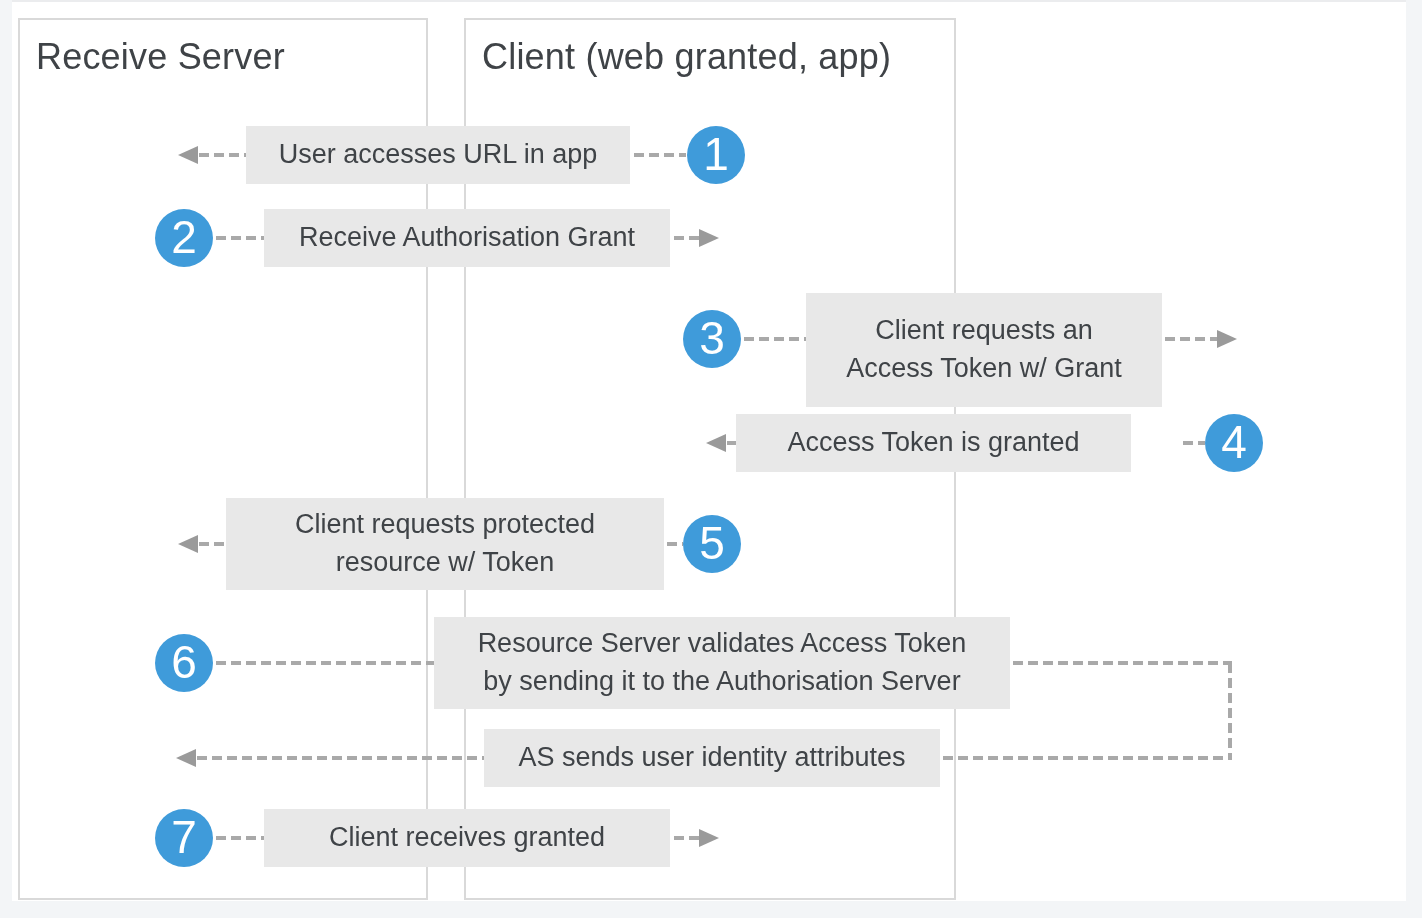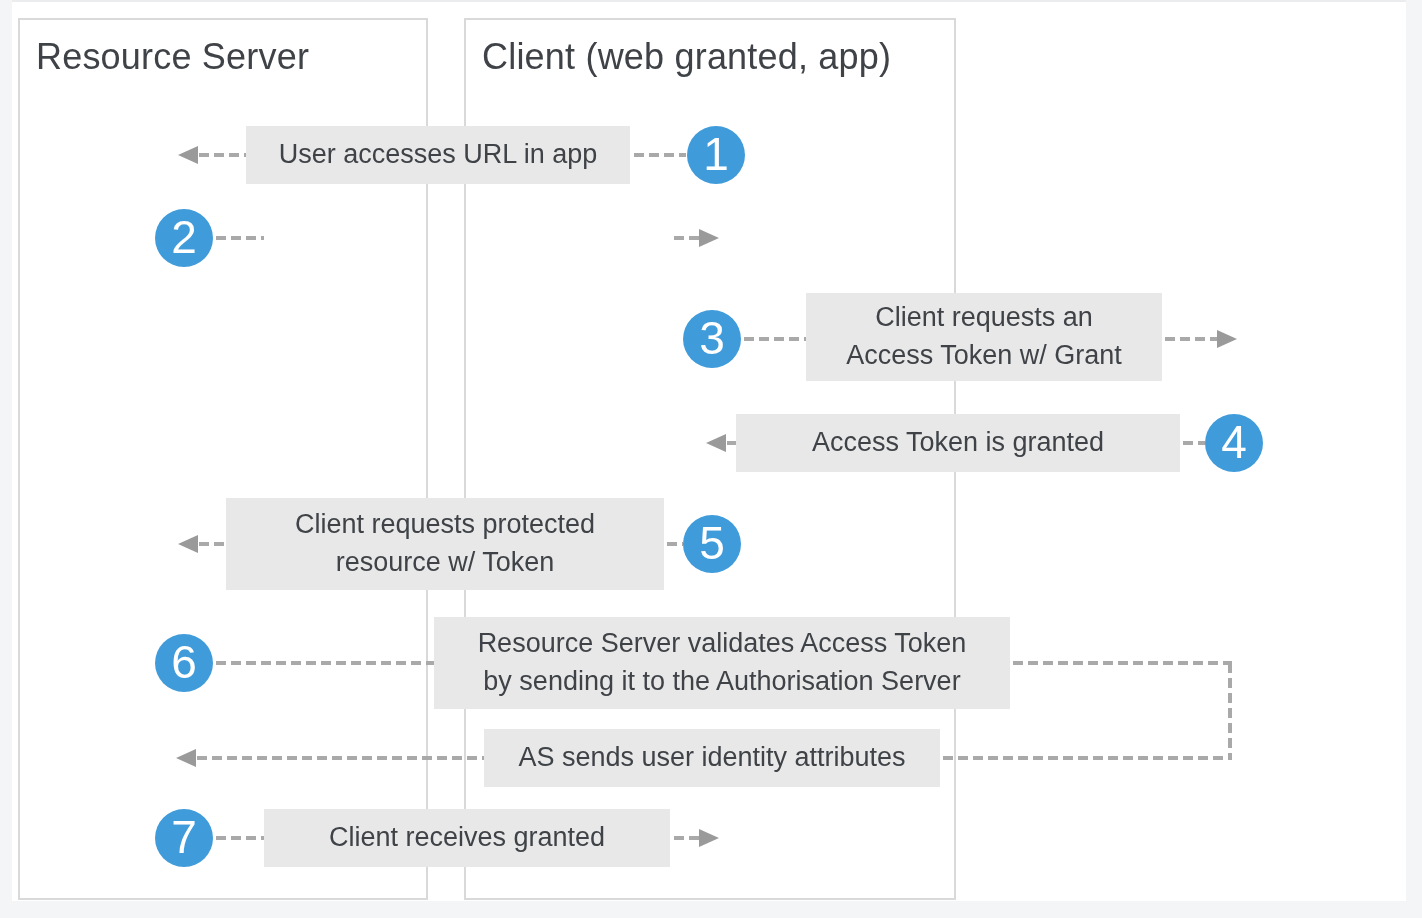--- a/index.html
+++ b/index.html
@@ -75,47 +75,48 @@
     border-left:20px solid #9a9a9a;
   }
 </style>
 </head>
 <body>
 
 <div class="page">
   <div class="canvas"></div>
 
   <div class="lane" style="left:18px;width:410px;">
-    <div class="lane-title">Resource Server</div>
+    <div class="lane-title">Receive Server</div>
   </div>
   <div class="lane" style="left:464px;width:492px;">
     <div class="lane-title">Client (web granted, app)</div>
   </div>
 
   <div class="ah-l" style="left:178px;top:146px;"></div>
   <div class="dash-h" style="left:199px;top:153px;width:47px;"></div>
   <div class="sbox" style="left:246px;top:126px;width:384px;height:58px;">User accesses URL in app</div>
   <div class="dash-h" style="left:634px;top:153px;width:52px;"></div>
   <div class="badge" style="left:687px;top:126px;">1</div>
 
   <div class="badge" style="left:155px;top:209px;">2</div>
   <div class="dash-h" style="left:216px;top:236px;width:48px;"></div>
+  <div class="sbox" style="left:264px;top:209px;width:406px;height:58px;">Receive Authorisation Grant</div>
   <div class="dash-h" style="left:674px;top:236px;width:26px;"></div>
   <div class="ah-r" style="left:699px;top:229px;"></div>
 
   <div class="badge" style="left:683px;top:310px;">3</div>
   <div class="dash-h" style="left:744px;top:337px;width:62px;"></div>
-  <div class="sbox" style="left:806px;top:293px;width:356px;height:88px;">Client requests an
+  <div class="sbox" style="left:806px;top:293px;width:356px;height:114px;">Client requests an
 Access Token w/ Grant</div>
   <div class="dash-h" style="left:1165px;top:337px;width:52px;"></div>
   <div class="ah-r" style="left:1217px;top:330px;"></div>
 
   <div class="ah-l" style="left:706px;top:434px;"></div>
   <div class="dash-h" style="left:727px;top:441px;width:9px;"></div>
-  <div class="sbox" style="left:736px;top:414px;width:444px;height:58px;">Access Token is granted</div>
+  <div class="sbox" style="left:736px;top:414px;width:395px;height:58px;">Access Token is granted</div>
   <div class="dash-h" style="left:1183px;top:441px;width:22px;"></div>
   <div class="badge" style="left:1205px;top:414px;">4</div>
 
   <div class="ah-l" style="left:178px;top:535px;"></div>
   <div class="dash-h" style="left:199px;top:542px;width:27px;"></div>
   <div class="sbox" style="left:226px;top:498px;width:438px;height:92px;">Client requests protected
 resource w/ Token</div>
   <div class="dash-h" style="left:667px;top:542px;width:16px;"></div>
   <div class="badge" style="left:683px;top:515px;">5</div>
 

